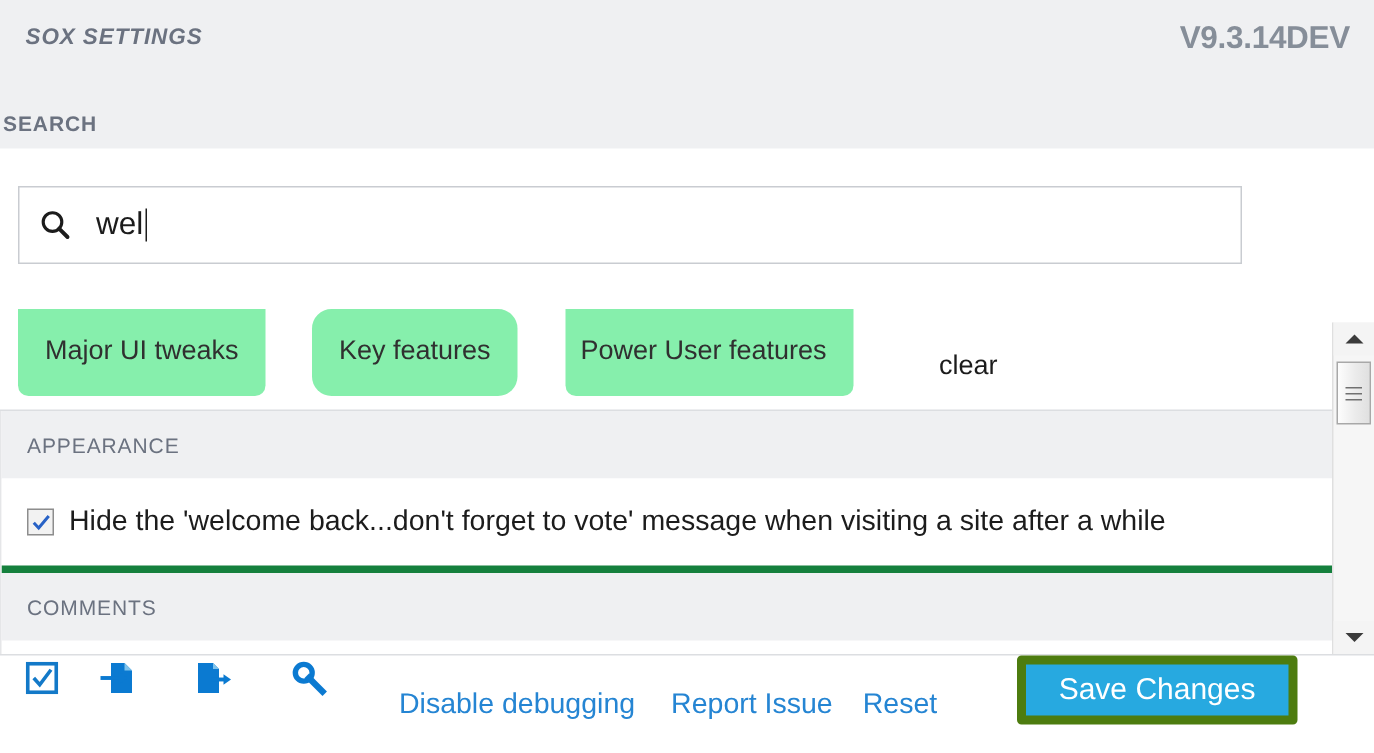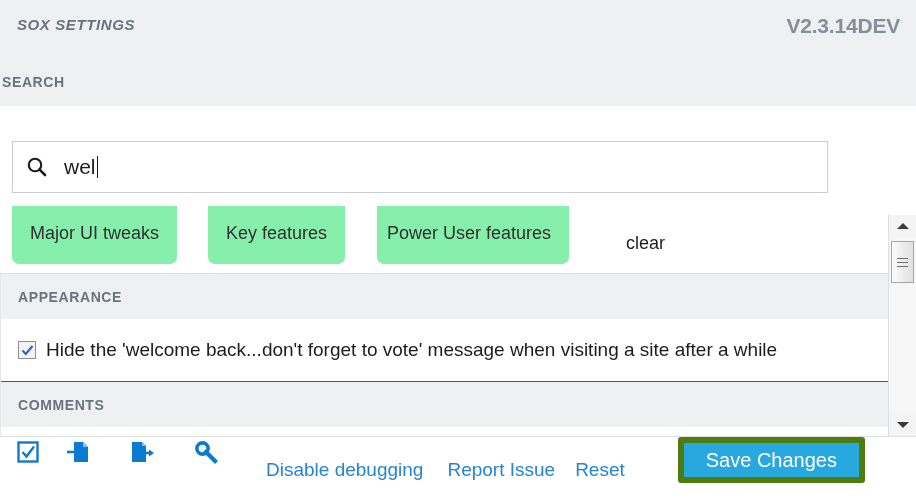--- a/index.html
+++ b/index.html
@@ -56,21 +56,21 @@
     font-weight: bold;
     letter-spacing: 0.6px;
     color: #6b7280;
     text-transform: uppercase;
     white-space: nowrap;
   }
 
   
   .search-area {
     position: absolute;
-    left: 0; top: 116px;
+    left: 0; top: 99px;
     width: 916px;
     height: 104px;
     background: #ffffff;
     box-sizing: border-box;
   }
   .search-box {
     position: absolute;
     left: 12px; top: 25px;
     width: 816px;
     height: 52px;
@@ -162,33 +162,33 @@
     width: 100%;
     background: #eff0f2;
     box-sizing: border-box;
     height: 45px;
     display: flex;
     align-items: center;
   }
   .section-band-label {
     margin-left: 17px;
     font-size: 14px;
-    font-weight: bold;
+    font-weight: normal;
     letter-spacing: 0.6px;
     color: #6b7280;
     text-transform: uppercase;
     white-space: nowrap;
   }
   .setting-row {
     height: 63px;
     display: flex;
     align-items: center;
     background: #ffffff;
     box-sizing: border-box;
-    border-bottom: 1px solid #15803d;
+    border-bottom: 5px solid #15803d;
   }
   .setting-checkbox {
     margin-left: 17px;
     width: 18px;
     height: 18px;
     flex: none;
     border: 1px solid #8d8d8d;
     background: #f2f2f2;
     box-sizing: border-box;
     display: flex;
@@ -300,40 +300,40 @@
     box-sizing: border-box;
   }
 </style>
 </head>
 <body>
 
 <div id="app">
 
   <div class="header">
     <div class="header-title">SOX SETTINGS</div>
-    <div class="header-version">V2.3.14DEV</div>
+    <div class="header-version">V9.3.14DEV</div>
     <div class="section-label-search">SEARCH</div>
   </div>
 
   <div class="search-area">
     <div class="search-box">
       <span class="search-icon">
         <svg width="22" height="22" viewBox="0 0 22 22" aria-hidden="true">
           <circle cx="9" cy="9" r="6.2" fill="none" stroke="#1c1c1c" stroke-width="2.1"></circle>
           <line x1="13.4" y1="13.4" x2="19" y2="19" stroke="#1c1c1c" stroke-width="2.6" stroke-linecap="round"></line>
         </svg>
       </span>
       <span class="search-input-text">wel</span>
       <span class="search-caret"></span>
     </div>
   </div>
 
   <div class="tags-row">
     <button class="tag-btn" style="left:12px;">Major UI tweaks</button>
-    <button class="tag-btn" style="left:208px;">Key features</button>
+    <button class="tag-btn" style="left:208px;border-radius:13px;">Key features</button>
     <button class="tag-btn" style="left:377px;padding-left:10px;">Power User features</button>
     <button class="clear-link" style="left:626px;">clear</button>
   </div>
 
   <div class="content">
 
     <div class="section-band">
       <span class="section-band-label">APPEARANCE</span>
     </div>
 

